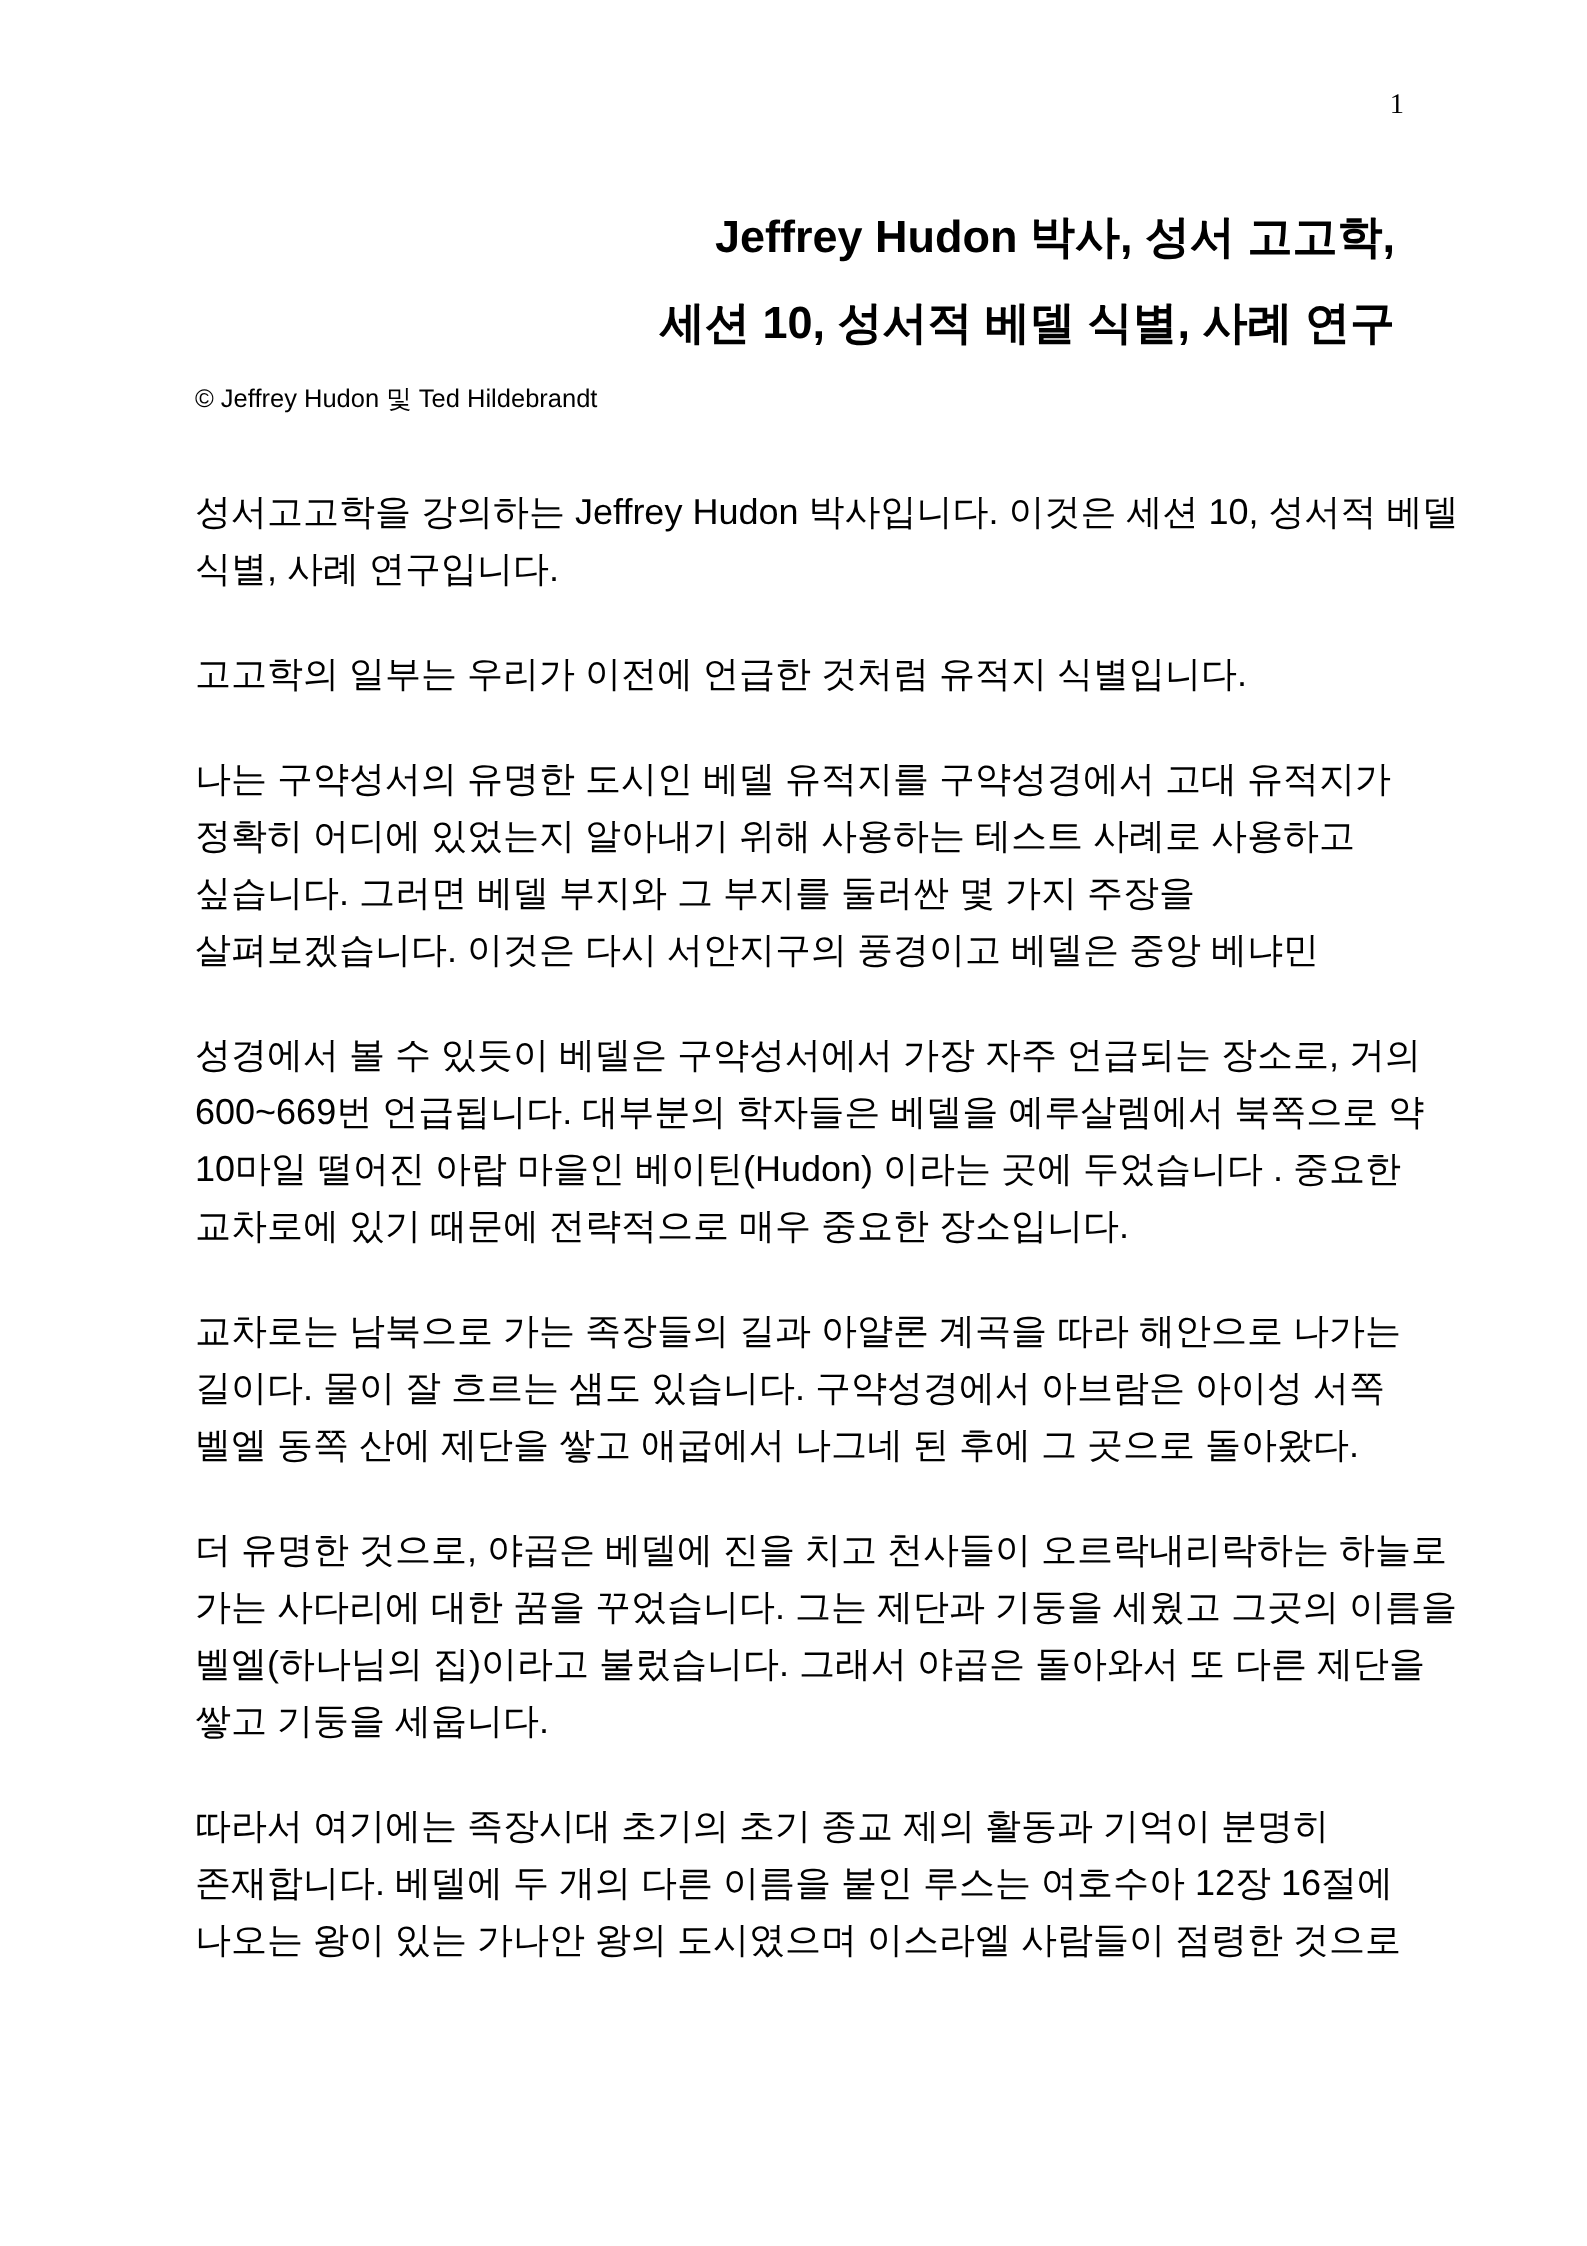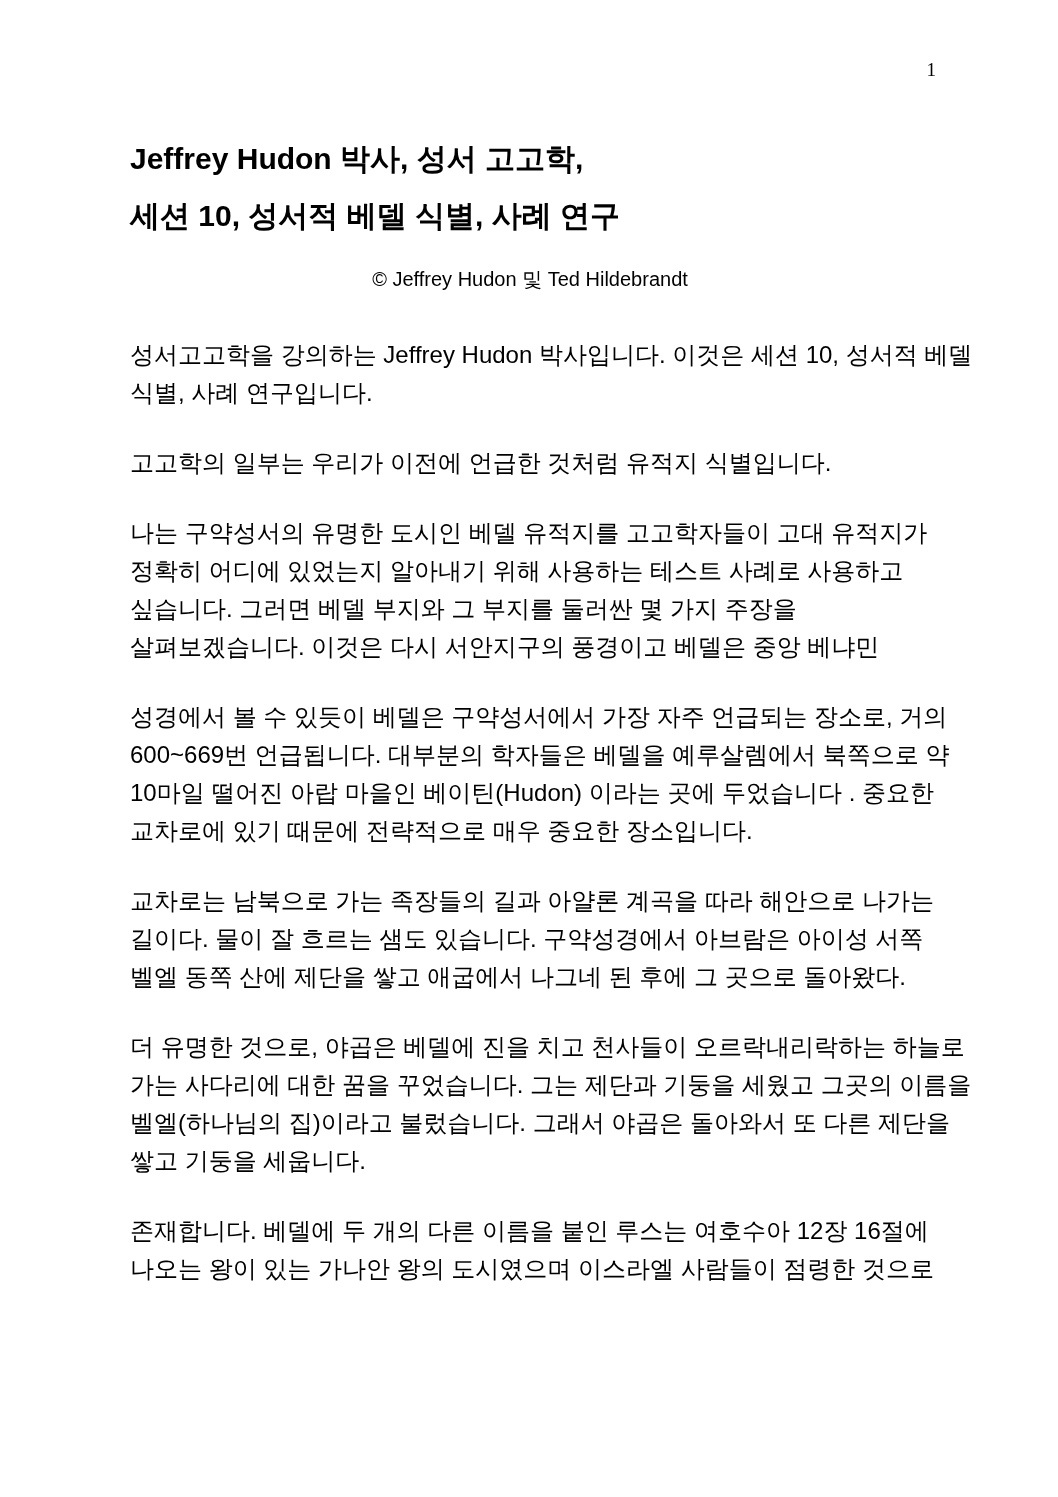--- a/index.html
+++ b/index.html
@@ -21,32 +21,31 @@
     font-family: "Liberation Serif", serif;
     font-size: 19px;
     line-height: 24px;
     color: #000000;
   }
   .doc {
     padding: 0 128px 0 130px;
   }
   .title-block {
     margin-top: 130px;
-    text-align: left;
+    text-align: right;
   }
   .title-line {
     font-size: 30px;
     font-weight: 700;
     line-height: 57px;
     white-space: nowrap;
   }
   .copyright {
-    margin-top: 23px;
-    text-align: center;
-    font-size: 20px;
+    margin-top: 10px;
+    font-size: 17px;
     line-height: 24px;
     font-weight: 400;
   }
   .body-text {
     margin-top: 45px;
   }
   .body-text p {
     margin: 0 0 32px 0;
   }
   .body-text .line {
@@ -74,21 +73,21 @@
 
     <div class="body-text" id="body-container">
         <p>
           <span class="line">성서고고학을 강의하는 Jeffrey Hudon 박사입니다. 이것은 세션 10, 성서적 베델</span>
           <span class="line">식별, 사례 연구입니다.</span>
         </p>
         <p>
           <span class="line">고고학의 일부는 우리가 이전에 언급한 것처럼 유적지 식별입니다.</span>
         </p>
         <p>
-          <span class="line">나는 구약성서의 유명한 도시인 베델 유적지를 고고학자들이 고대 유적지가</span>
+          <span class="line">나는 구약성서의 유명한 도시인 베델 유적지를 구약성경에서 고대 유적지가</span>
           <span class="line">정확히 어디에 있었는지 알아내기 위해 사용하는 테스트 사례로 사용하고</span>
           <span class="line">싶습니다. 그러면 베델 부지와 그 부지를 둘러싼 몇 가지 주장을</span>
           <span class="line">살펴보겠습니다. 이것은 다시 서안지구의 풍경이고 베델은 중앙 베냐민</span>
         </p>
         <p>
           <span class="line">성경에서 볼 수 있듯이 베델은 구약성서에서 가장 자주 언급되는 장소로, 거의</span>
           <span class="line">600~669번 언급됩니다. 대부분의 학자들은 베델을 예루살렘에서 북쪽으로 약</span>
           <span class="line">10마일 떨어진 아랍 마을인 베이틴(Hudon) 이라는 곳에 두었습니다 . 중요한</span>
           <span class="line">교차로에 있기 때문에 전략적으로 매우 중요한 장소입니다.</span>
         </p>
@@ -97,20 +96,21 @@
           <span class="line">길이다. 물이 잘 흐르는 샘도 있습니다. 구약성경에서 아브람은 아이성 서쪽</span>
           <span class="line">벨엘 동쪽 산에 제단을 쌓고 애굽에서 나그네 된 후에 그 곳으로 돌아왔다.</span>
         </p>
         <p>
           <span class="line">더 유명한 것으로, 야곱은 베델에 진을 치고 천사들이 오르락내리락하는 하늘로</span>
           <span class="line">가는 사다리에 대한 꿈을 꾸었습니다. 그는 제단과 기둥을 세웠고 그곳의 이름을</span>
           <span class="line">벨엘(하나님의 집)이라고 불렀습니다. 그래서 야곱은 돌아와서 또 다른 제단을</span>
           <span class="line">쌓고 기둥을 세웁니다.</span>
         </p>
         <p>
+          <span class="line">따라서 여기에는 족장시대 초기의 초기 종교 제의 활동과 기억이 분명히</span>
           <span class="line">존재합니다. 베델에 두 개의 다른 이름을 붙인 루스는 여호수아 12장 16절에</span>
           <span class="line">나오는 왕이 있는 가나안 왕의 도시였으며 이스라엘 사람들이 점령한 것으로</span>
         </p>
       </div>
 
   </div>
 
 </div>
 
 </body></html>

